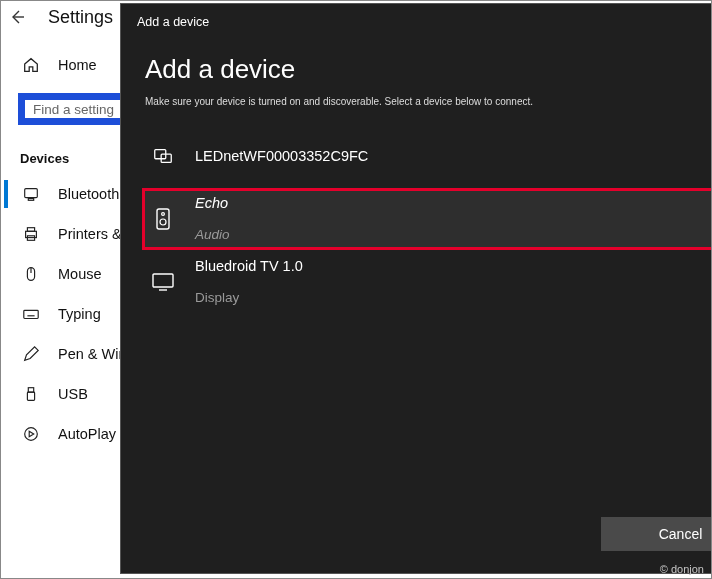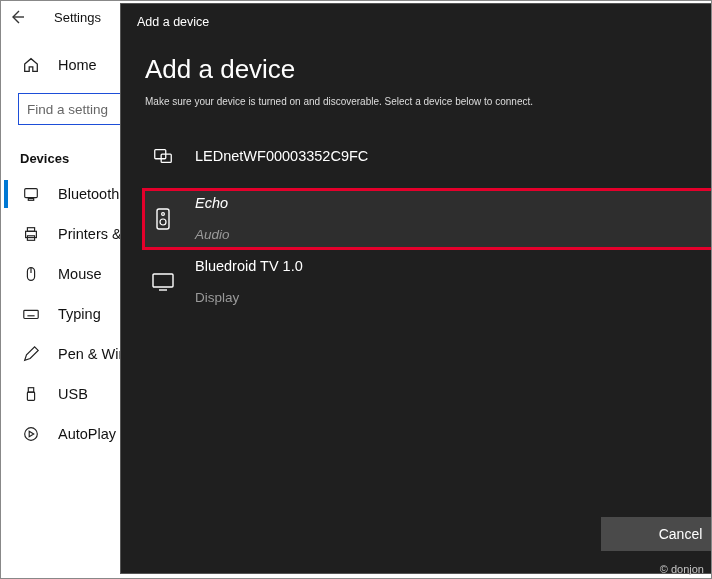--- a/index.html
+++ b/index.html
@@ -3,29 +3,29 @@
 <meta charset="utf-8">
 <style>
   * { box-sizing: border-box; margin: 0; padding: 0; font-family: "Segoe UI", Arial, sans-serif; }
   body { width: 712px; height: 579px; background: #fff; position: relative; overflow: hidden; }
   .border-outer { position:absolute; inset:0; border:1px solid #888; pointer-events:none; }
 
   
   .settings-window { position:absolute; inset:0; background:#fff; }
   .titlebar { height:34px; display:flex; align-items:center; }
   .ttl-back { width:34px; height:34px; display:flex; align-items:center; justify-content:center; color:#333; }
-  .ttl-title { margin-left:20px; font-size:13px; color:#111; }
+  .ttl-title { margin-left:14px; font-size:18px; color:#111; }
   .ttl-spacer { flex:1; }
   .ttl-btn { width:44px; height:30px; display:flex; align-items:center; justify-content:center; color:#666; font-size:14px; }
   .side { position:absolute; left:4px; top:45px; width:200px; }
   .row { display:flex; align-items:center; height:40px; padding-left:16px; color:#111; font-size:14.5px; }
   .row .icn { width:22px; display:flex; justify-content:center; margin-right:16px; color:#222; }
   .row.sel { position:relative; }
   .row.sel::before { content:""; position:absolute; left:0; top:6px; bottom:6px; width:4px; background:#0078d4; }
-  .search { margin:8px 14px 14px 14px; border:1px solid #1d4ed8; height:32px; display:flex; align-items:center; padding:0 8px; font-size:13.5px; color:#666; justify-content:space-between; }
+  .search { margin:8px 14px 14px 14px; border:7px solid #1d4ed8; height:32px; display:flex; align-items:center; padding:0 8px; font-size:13.5px; color:#666; justify-content:space-between; }
   .sect { font-weight:600; font-size:13px; padding:12px 16px 8px 16px; color:#111; }
 
   
   .modal { position:absolute; left:120px; top:3px; width:641px; height:571px; background:#1f1f1f; color:#fff; border:1px solid #555; display:flex; flex-direction:column; }
   .m-title { display:flex; align-items:center; height:36px; padding:0 8px 0 16px; }
   .m-title-txt { font-size:12.5px; color:#fff; flex:1; }
   .m-close { width:36px; height:30px; display:flex; align-items:center; justify-content:center; color:#fff; }
   .m-body { padding: 8px 24px 0 24px; flex:1; }
   .m-head { font-size:26px; font-weight:400; color:#fff; margin:6px 0 10px 0; }
   .m-sub  { font-size:10px; color:#ddd; line-height:1.45; margin-bottom:18px; }

